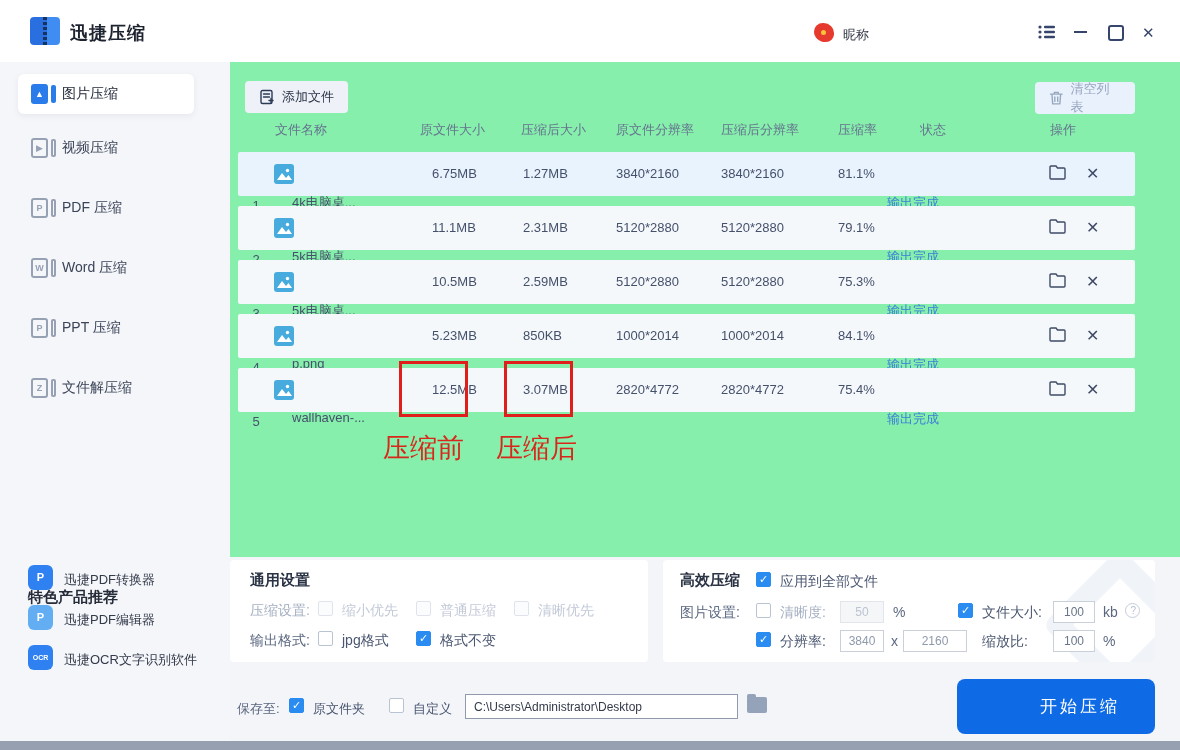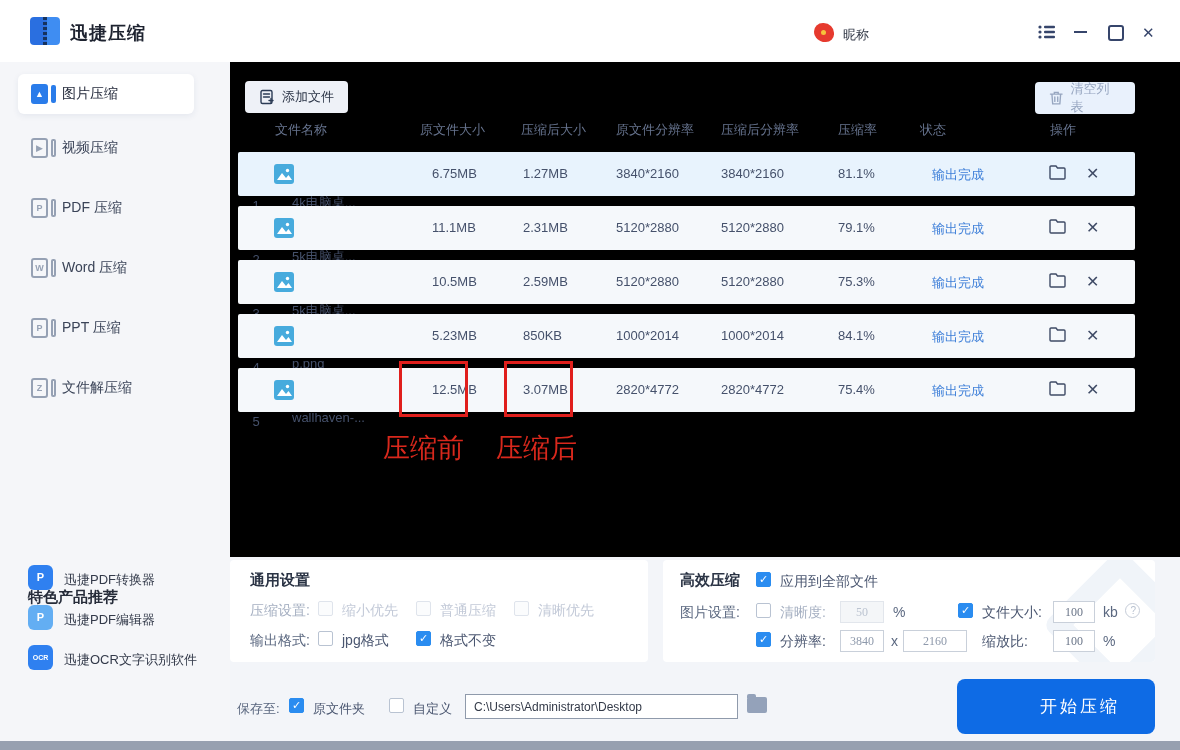--- a/index.html
+++ b/index.html
@@ -38,33 +38,33 @@
   .nav-item.active .bar { background:#2a7cea; border-color:#2a7cea; }
   .rec-title { position:absolute; left:28px; top:526px; font-size:15px; font-weight:bold; color:#262c3a; }
   .product { position:absolute; left:28px; height:26px; cursor:pointer; }
   .product .badge { position:absolute; left:0; top:0; width:25px; height:25px; border-radius:6px; background:#2f80f0;
                     color:#fff; font-size:11px; font-weight:bold; text-align:center; line-height:25px; }
   .product.p2 .badge { background:#63aef3; }
   .product.p3 .badge { font-size:7px; }
   .product .plbl { position:absolute; left:36px; top:6px; font-size:13px; color:#333a4a; white-space:nowrap; }
 
   
-  .panel { position:absolute; left:230px; top:62px; width:950px; height:495px; background:#000000; }
+  .panel { position:absolute; left:230px; top:62px; width:950px; height:495px; background:#86efac; }
   .toolbtn { position:absolute; height:32px; background:#eef1f7; border-radius:4px; color:#2d3648; font-size:13px;
              display:flex; align-items:center; gap:7px; padding:0 14px; cursor:pointer; }
   .tb-file { left:15px; top:19px; } .tb-folder { left:143px; top:19px; }
   .tb-clear { left:805px; top:20px; width:100px; background:#e9f1fc; color:#97a6c0; }
   .thead { position:absolute; left:8px; top:57px; width:897px; height:22px; font-size:13px; color:#66738e; }
   .thead span { position:absolute; top:2px; white-space:nowrap; }
   .trow { position:absolute; left:8px; width:897px; height:44px; border-radius:2px; background:#f5f8fb; }
   .trow.sel { background:#e8f3fd; }
   .trow span.c { position:absolute; top:14px; font-size:13px; color:#45516b; white-space:nowrap; }
   .cno { left:0; width:36px; text-align:center;margin-top:32px; }
   .cname { left:54px;margin-top:28px; } .cos { left:194px; } .ccs { left:285px; } .cor { left:378px; }
-  .ccr { left:483px; } .crt { left:600px; } .cst { left:694px; color:#3c7ed8 !important; }
+  .ccr { left:483px; } .crt { left:600px; } .cst { left:649px; color:#3c7ed8 !important;margin-top:28px; }
   .fic { position:absolute; left:36px; top:12px; width:20px; height:20px; border-radius:3px; background:#47abdd; }
   .rowop { position:absolute; top:11px; width:22px; height:22px; cursor:pointer; }
   .op-folder { left:810px; } .op-del { left:845px; }
   .op-del::after { content:"✕"; font-size:16px; color:#3f4b66; position:absolute; left:3px; top:1px; }
 
   
   .redbox { position:absolute; border:3px solid #e01f1c; z-index:8; }
   .rb1 { left:399px; top:361px; width:69px; height:56px; }
   .rb2 { left:504px; top:361px; width:69px; height:56px; }
   .redtext { position:absolute; z-index:8; font-family:"Liberation Serif","DejaVu Serif",serif; font-size:27px; color:#d8281c; }
@@ -75,21 +75,21 @@
   .card1 { left:230px; width:418px; }
   .card2 { left:663px; width:492px; overflow:hidden; }
   .card-title { position:absolute; left:20px; top:11px; font-size:15px; font-weight:bold; color:#2b3445; }
   .fr-label { position:absolute; font-size:14px; }
   .lab-gray { color:#a6b0c2; } .lab-dark { color:#5b6880; }
   .cb { position:absolute; width:15px; height:15px; border:1px solid #b9c3d2; border-radius:2px; background:#fff; cursor:pointer; }
   .cb.checked { background:#2a8cf0; border-color:#2a8cf0; }
   .cb.checked::after { content:"✓"; position:absolute; left:2px; top:0px; color:#fff; font-size:11px; font-weight:bold; }
   .cb.disabled { border-color:#dfe4ec; background:#fbfcfd; cursor:default; }
   .mini-input { position:absolute; height:22px; border:1px solid #c9d0da; background:#fff; font-size:12px; color:#6a7588;
-                text-align:center; font-family:Liberation Serif, serif; }
+                text-align:center; font-family:Liberation Sans, sans-serif; }
   .mini-input.disabled { background:#f4f6f8; border-color:#e2e6ec; color:#bcc4d1; }
   .mini-input.grayval { color:#8e99ab; }
   .help { position:absolute; width:15px; height:15px; border:1px solid #c5ccd8; border-radius:50%; }
   .help::after { content:"?"; position:absolute; left:4.5px; top:1px; font-size:10px; color:#b7c0cf; }
   .watermark { position:absolute; right:-20px; top:10px; width:110px; height:110px; border:22px solid #f0f4f9;
                transform:rotate(45deg); border-radius:10px; }
 
   
   .path-input { position:absolute; left:465px; top:694px; width:273px; height:25px; border:1px solid #8f9aab;
                 background:#fff; font-size:12px; color:#333a48; padding:0 8px; font-family:"Liberation Sans",sans-serif; }

